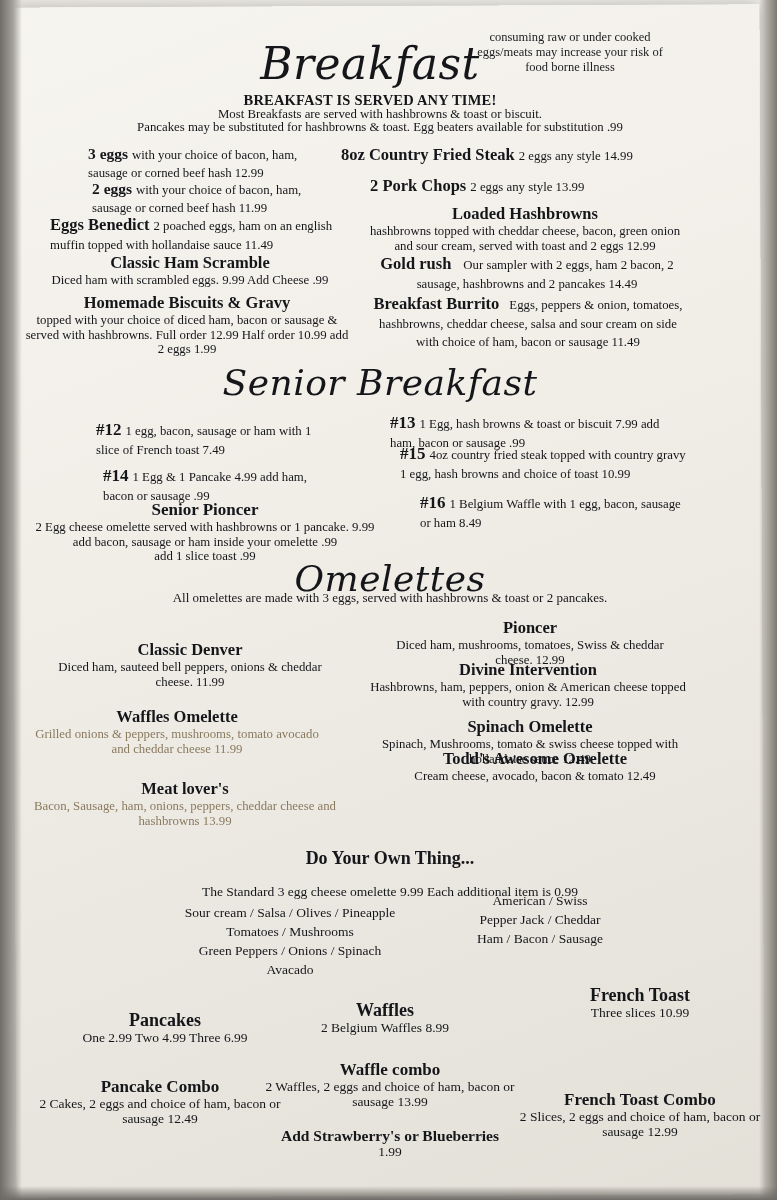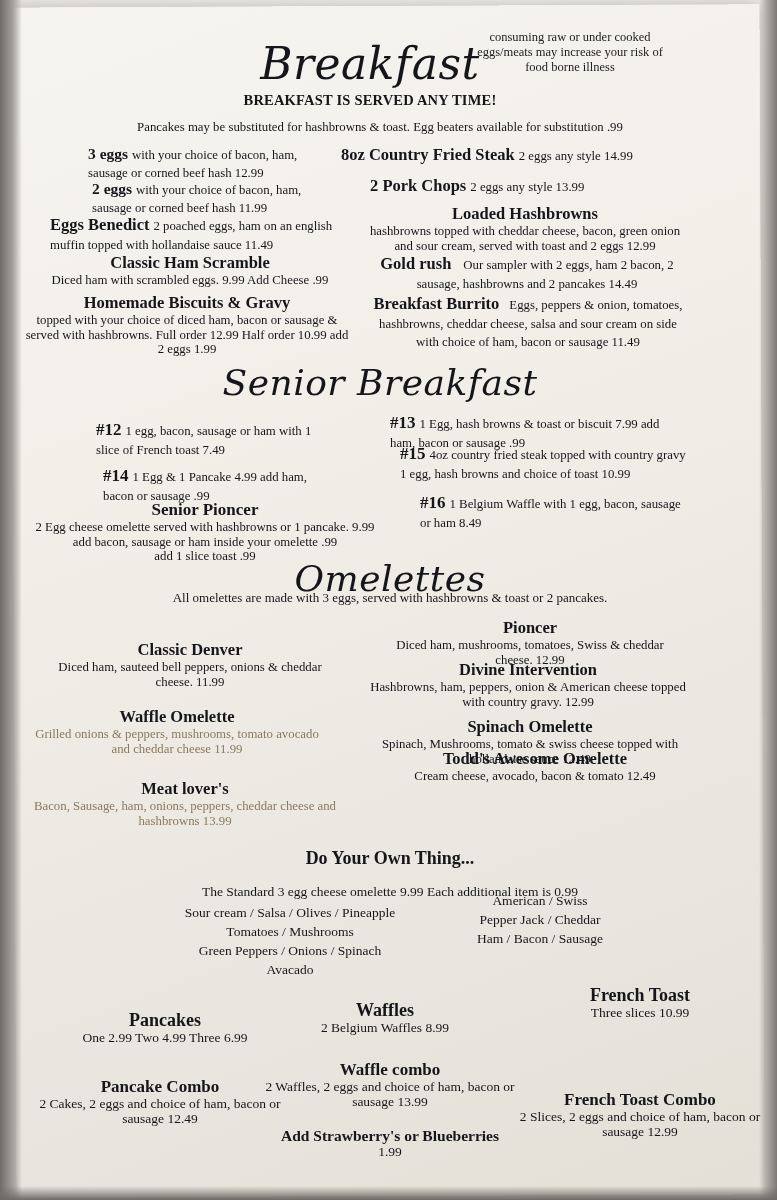--- a/index.html
+++ b/index.html
@@ -133,20 +133,21 @@
   <div class="paper"></div>
   <div class="shade-left"></div>
   <div class="shade-right"></div>
   <div class="shade-bottom"></div>
 
   <div class="content">
 
     <div class="abs" id="warning">consuming raw or under cooked eggs/meats may increase your risk of food borne illness</div>
     <div class="abs script" id="breakfast-title">Breakfast</div>
     <div class="abs" id="breakfast-served">BREAKFAST IS SERVED ANY TIME!</div>
+    <div class="abs" id="breakfast-sub1">Most Breakfasts are served with hashbrowns &amp; toast or biscuit.</div>
     <div class="abs" id="breakfast-sub2">Pancakes may be substituted for hashbrowns &amp; toast. Egg beaters available for substitution  .99</div>
 
     <div class="item inline" style="left:88px; top:145px; width:250px;">
       <span class="nm">3 eggs</span>
       <span class="ds">with your choice of bacon, ham, sausage or corned beef hash 12.99</span>
     </div>
     <div class="item inline" style="left:92px; top:180px; width:246px;">
       <span class="nm">2 eggs</span>
       <span class="ds">with your choice of bacon, ham, sausage or corned beef hash 11.99</span>
     </div>
@@ -219,21 +220,21 @@
     </div>
 
     <div class="sect script" style="left:230px; top:558px; width:320px;">Omelettes</div>
     <div class="sect-note" style="left:120px; top:590px; width:540px;">All omelettes are made with 3 eggs, served with hashbrowns &amp; toast or 2 pancakes.</div>
 
     <div class="item ctr" style="left:55px; top:640px; width:270px;">
       <div class="nm big">Classic Denver</div>
       <div class="ds">Diced ham, sauteed bell peppers, onions &amp; cheddar cheese.   11.99</div>
     </div>
     <div class="item ctr" style="left:32px; top:707px; width:290px;">
-      <div class="nm big">Waffle Omelette</div>
+      <div class="nm big">Waffles Omelette</div>
       <div class="ds tan">Grilled onions &amp; peppers, mushrooms, tomato avocado and cheddar cheese   11.99</div>
     </div>
     <div class="item ctr" style="left:20px; top:779px; width:330px;">
       <div class="nm big">Meat lover's</div>
       <div class="ds tan">Bacon, Sausage, ham, onions, peppers, cheddar cheese and hashbrowns   13.99</div>
     </div>
 
     <div class="item ctr" style="left:380px; top:618px; width:300px;">
       <div class="nm big">Pioncer</div>
       <div class="ds">Diced ham, mushrooms, tomatoes, Swiss &amp; cheddar cheese.  12.99</div>

